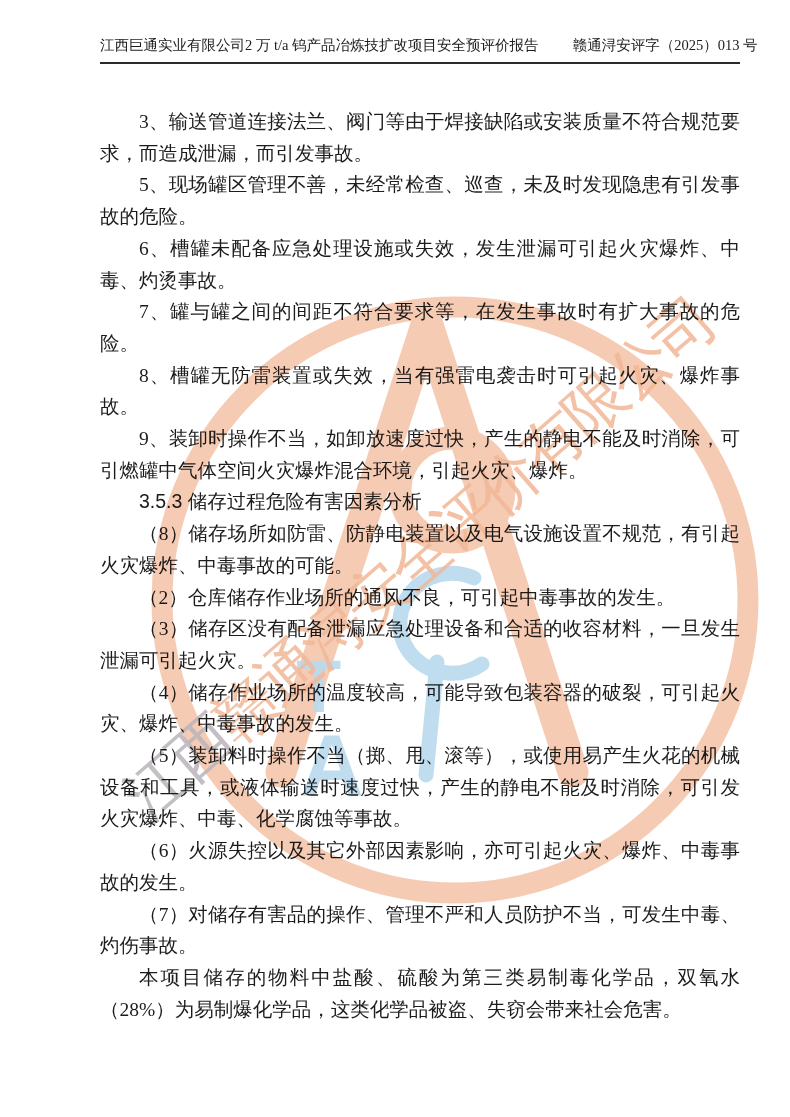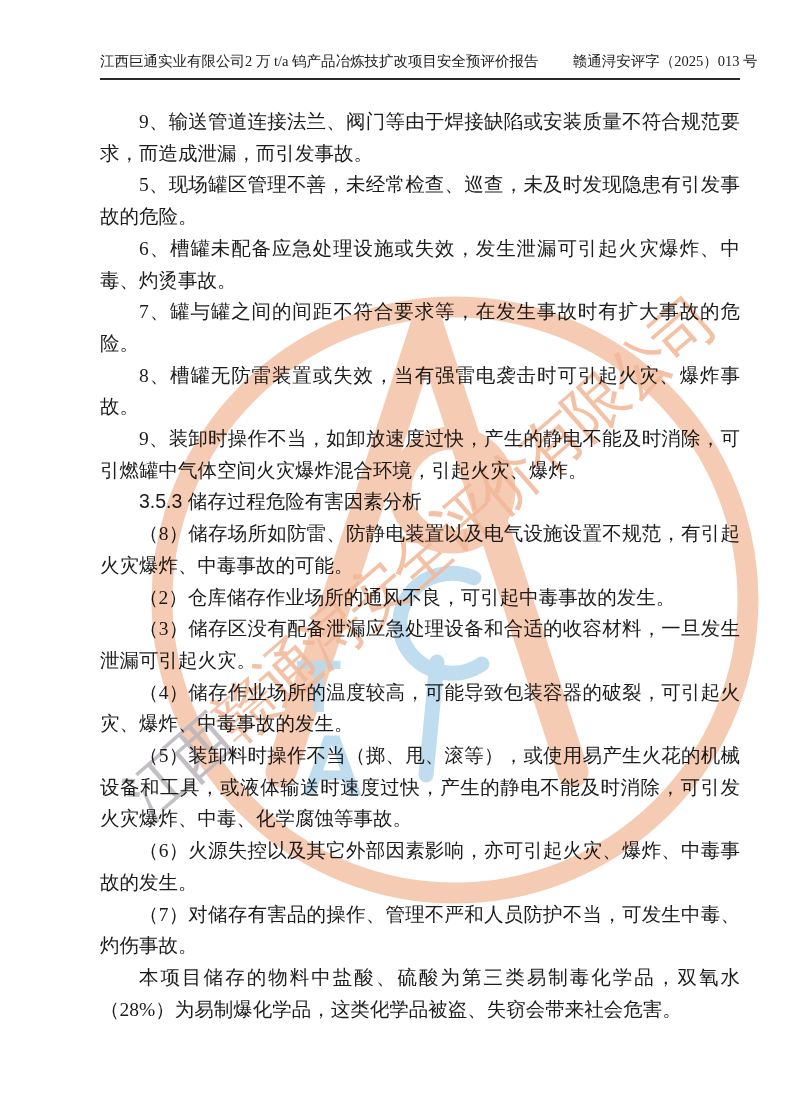--- a/index.html
+++ b/index.html
@@ -7,21 +7,21 @@
     position:relative;
     width:790px;height:1117px;
     margin:0 auto;
     background:#ffffff;
     overflow:hidden;
     font-family:"Liberation Serif","DejaVu Serif",serif;
     color:#1c1c1c;
   }
   
   .header{
-    position:absolute;left:100px;top:52px;width:640px;
+    position:absolute;left:100px;top:36px;width:640px;
     display:flex;justify-content:space-between;align-items:flex-end;
     border-bottom:2px solid #2a2a2a;
     padding-bottom:7px;
     font-size:14.5px;
     white-space:nowrap;
     gap:34px;
   }
   
   .doc-body{
     position:absolute;left:100px;top:106px;width:640px;
@@ -53,21 +53,21 @@
 <body>
 
 <div class="page">
 
   <div class="header">
     <span>江西巨通实业有限公司2 万 t/a 钨产品冶炼技扩改项目安全预评价报告</span>
     <span>赣通浔安评字（2025）013 号</span>
   </div>
 
   <div class="doc-body">
-      <p class="para body">9、输送管道连接法兰、阀门等由于焊接缺陷或安装质量不符合规范要求，而造成泄漏，而引发事故。</p>
+      <p class="para body">3、输送管道连接法兰、阀门等由于焊接缺陷或安装质量不符合规范要求，而造成泄漏，而引发事故。</p>
       <p class="para body">5、现场罐区管理不善，未经常检查、巡查，未及时发现隐患有引发事故的危险。</p>
       <p class="para body">6、槽罐未配备应急处理设施或失效，发生泄漏可引起火灾爆炸、中毒、灼烫事故。</p>
       <p class="para body">7、罐与罐之间的间距不符合要求等，在发生事故时有扩大事故的危险。</p>
       <p class="para body">8、槽罐无防雷装置或失效，当有强雷电袭击时可引起火灾、爆炸事故。</p>
       <p class="para body">9、装卸时操作不当，如卸放速度过快，产生的静电不能及时消除，可引燃罐中气体空间火灾爆炸混合环境，引起火灾、爆炸。</p>
       <p class="para heading">3.5.3 储存过程危险有害因素分析</p>
       <p class="para body">（8）储存场所如防雷、防静电装置以及电气设施设置不规范，有引起火灾爆炸、中毒事故的可能。</p>
       <p class="para body">（2）仓库储存作业场所的通风不良，可引起中毒事故的发生。</p>
       <p class="para body">（3）储存区没有配备泄漏应急处理设备和合适的收容材料，一旦发生泄漏可引起火灾。</p>
       <p class="para body">（4）储存作业场所的温度较高，可能导致包装容器的破裂，可引起火灾、爆炸、中毒事故的发生。</p>

